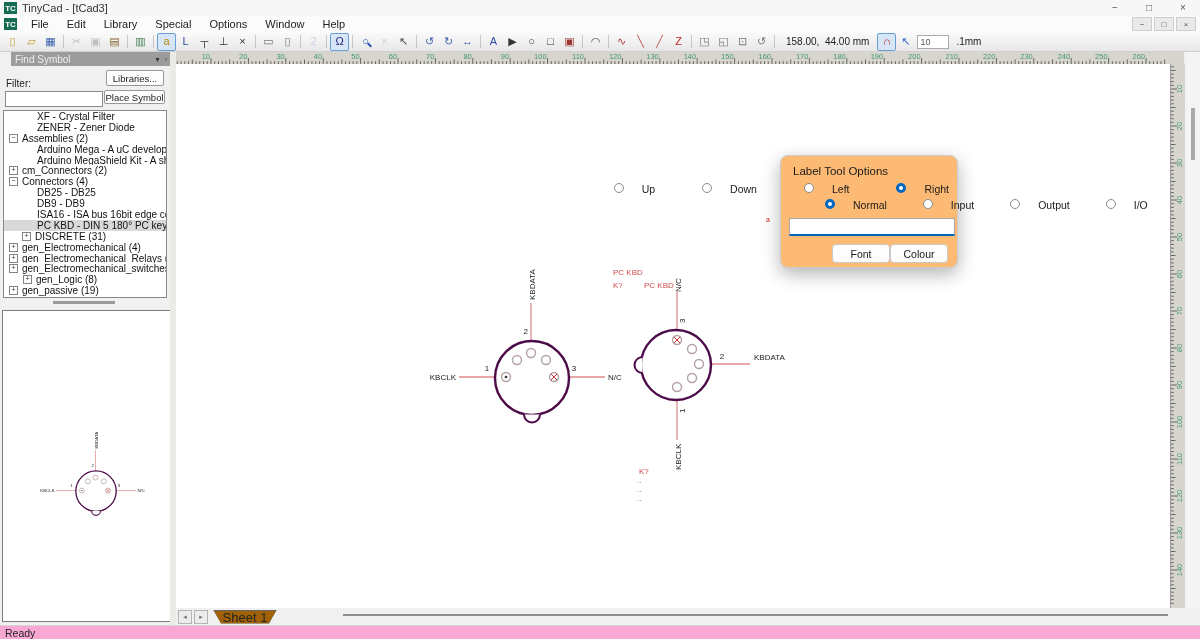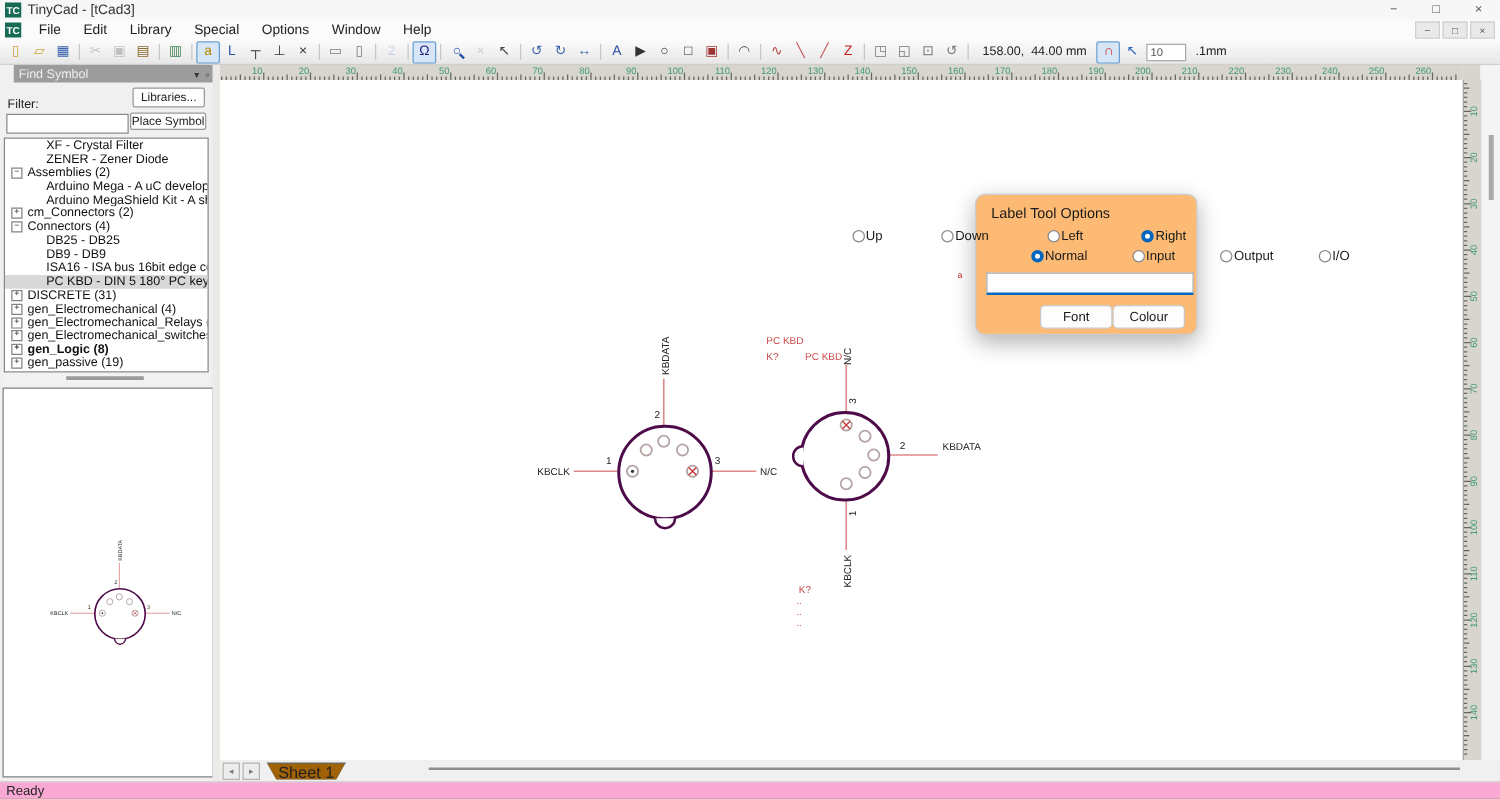--- a/index.html
+++ b/index.html
@@ -94,21 +94,21 @@
   .xmark{stroke:#cc3333;stroke-width:1;fill:none;}
   .ruler-tick{stroke:#666;stroke-width:1;}
   
   .dialog{position:absolute;left:780px;top:155px;width:178px;height:113px;background:#fdba74;
      border:1px solid #ccc;border-radius:8px;box-shadow:0 6px 18px rgba(0,0,0,.3);z-index:10;
      box-sizing:border-box;}
   .dlg-title{font-size:11.5px;color:#1a1a1a;padding:9px 12px 2px;}
   .dlg-row{display:flex;align-items:center;font-size:10.5px;color:#1a1a1a;margin:4px 8px 0;}
   .dlg-row1{justify-content:flex-end;gap:11px;}
   .dlg-row2{justify-content:space-between;}
-  .radio{display:flex;align-items:center;gap:1px;padding-left:36px;}
+  .radio{display:flex;gap:18px;padding-left:36px;}
   .rdot{width:10px;height:10px;border-radius:50%;border:1px solid #8a8a8a;background:#fff;
      box-sizing:border-box;flex:0 0 auto;}
   .radio.sel .rdot{border:3px solid #0067c0;background:#fff;}
   .dlg-input{display:block;margin:7px 8px 0;width:160px;height:13px;border:1px solid #a8a8a8;
      border-bottom:2px solid #0067c0;background:#fff;font-family:inherit;font-size:11px;}
   .dlg-btnrow{display:flex;justify-content:flex-end;margin:8px 9px 0;}
   .dlg-btn{width:56px;height:17px;background:#fdfdfd;border:1px solid #c9c9c9;border-radius:4px;
      font-size:10.5px;color:#1a1a1a;display:flex;align-items:center;justify-content:center;}
 </style>
 </head>
@@ -319,37 +319,37 @@
       </div>
       <div class="tree-row" data-name="tree-item" style="padding-left: 33px;">
         <span data-name="tree-item-label">DB9 - DB9</span>
       </div>
       <div class="tree-row" data-name="tree-item" style="padding-left: 33px;">
         <span data-name="tree-item-label">ISA16 - ISA bus 16bit edge conn</span>
       </div>
       <div class="tree-row selected" data-name="tree-item-selected" style="padding-left: 33px;">
         <span data-name="tree-item-label">PC KBD - DIN 5 180° PC keyboar</span>
       </div>
-      <div class="tree-row" data-name="tree-item" style="padding-left: 5px;">
+      <div class="tree-row" data-name="tree-item" style="padding-left: 18px;">
         <span class="exp" data-name="expand-icon">+</span>
         <span data-name="tree-item-label">DISCRETE (31)</span>
       </div>
       <div class="tree-row" data-name="tree-item" style="padding-left: 5px;">
         <span class="exp" data-name="expand-icon">+</span>
         <span data-name="tree-item-label">gen_Electromechanical (4)</span>
       </div>
       <div class="tree-row" data-name="tree-item" style="padding-left: 5px;">
         <span class="exp" data-name="expand-icon">+</span>
         <span data-name="tree-item-label">gen_Electromechanical_Relays (6)</span>
       </div>
       <div class="tree-row" data-name="tree-item" style="padding-left: 5px;">
         <span class="exp" data-name="expand-icon">+</span>
         <span data-name="tree-item-label">gen_Electromechanical_switches (15</span>
       </div>
-      <div class="tree-row" data-name="tree-item" style="padding-left: 5px; font-weight: bold;">
+      <div class="tree-row" data-name="tree-item" style="padding-left: 19px;">
         <span class="exp" data-name="expand-icon">+</span>
         <span data-name="tree-item-label">gen_Logic (8)</span>
       </div>
       <div class="tree-row" data-name="tree-item" style="padding-left: 5px;">
         <span class="exp" data-name="expand-icon">+</span>
         <span data-name="tree-item-label">gen_passive (19)</span>
       </div>
     </div>
   <div class="tree-vscroll" data-name="tree-scrollbar">
       <div class="thumb"></div>

